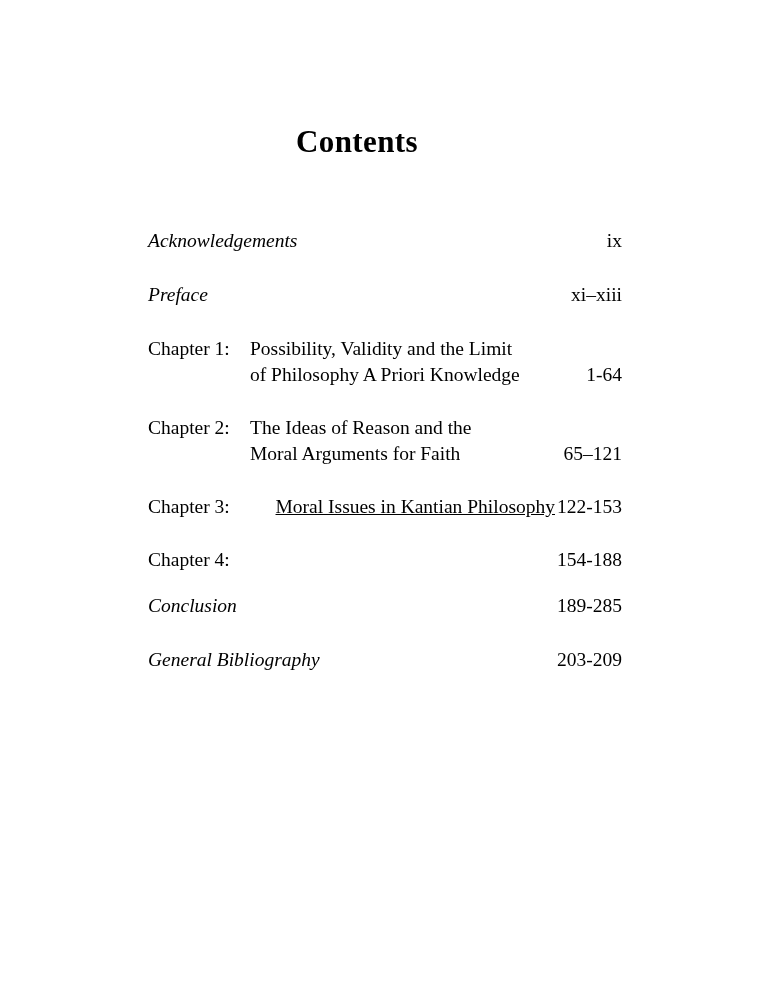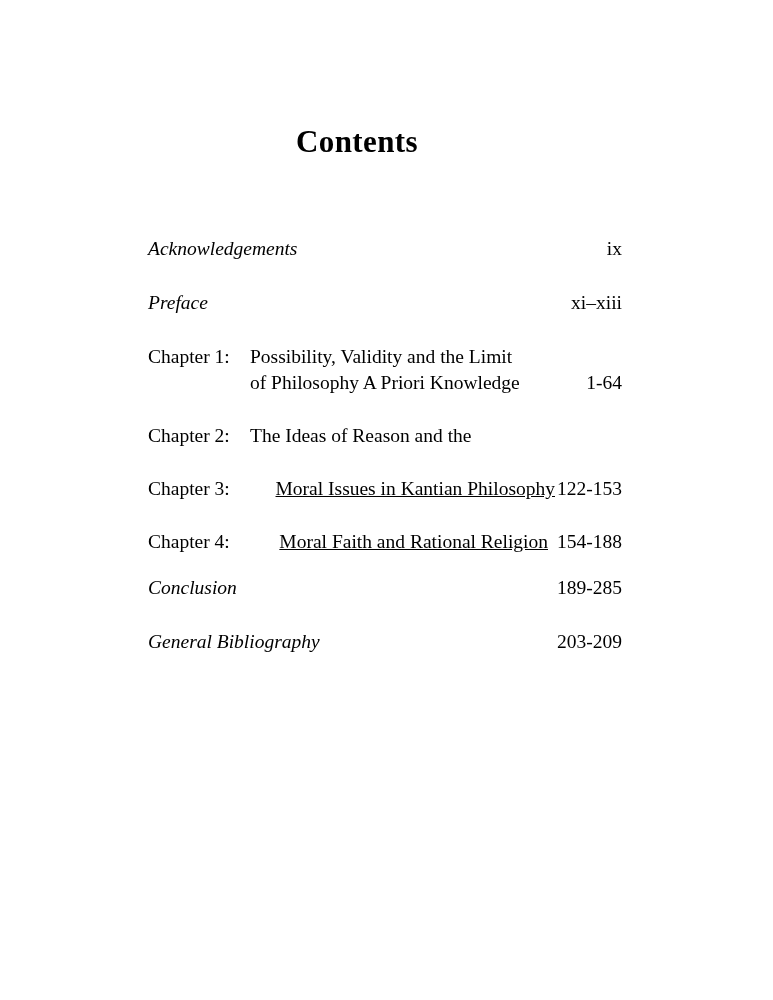--- a/index.html
+++ b/index.html
@@ -32,21 +32,21 @@
     text-align: center;
     font-size: 31px;
     font-weight: bold;
     letter-spacing: 0.4px;
     line-height: 36px;
   }
 
   
   .toc-body {
     position: absolute;
-    top: 236px;
+    top: 228px;
     left: 148px;
     width: 474px;   
     font-size: 19.5px;
     line-height: 26px;
   }
 
   
   .entry {
     position: relative;
     display: block;
@@ -160,38 +160,41 @@
         </span>
       </span>
     </div>
 
     <div class="chapter">
       <span class="ch-label">Chapter 2:</span>
       <span class="ch-right">
         <span class="ch-line">
           <span class="ch-title">The Ideas of Reason and the</span>
         </span>
+        <span class="ch-line">
+          <span class="ch-title">Moral Arguments for Faith</span>
+          <span class="ch-pages">65–121</span>
+        </span>
       </span>
     </div>
 
     <div class="chapter">
       <span class="ch-label">Chapter 3:</span>
       <span class="ch-right">
         <span class="ch-line tight gap-sm">
           <span class="ch-title">Moral Issues in Kantian Philosophy</span>
           <span class="ch-pages">122-153</span>
         </span>
       </span>
     </div>
 
     <div class="chapter" style="margin-bottom:20px;">
       <span class="ch-label">Chapter 4:</span>
       <span class="ch-right">
         <span class="ch-line tight gap-md">
-          <span class="ch-title">Moral Faith and Rational Religion</span>
           <span class="ch-pages">154-188</span>
         </span>
       </span>
     </div>
 
     <div class="entry frontmatter">
       <div class="fm-line">
         <span class="fm-label">Conclusion</span>
         <span class="fm-pages">189-285</span>
       </div>

